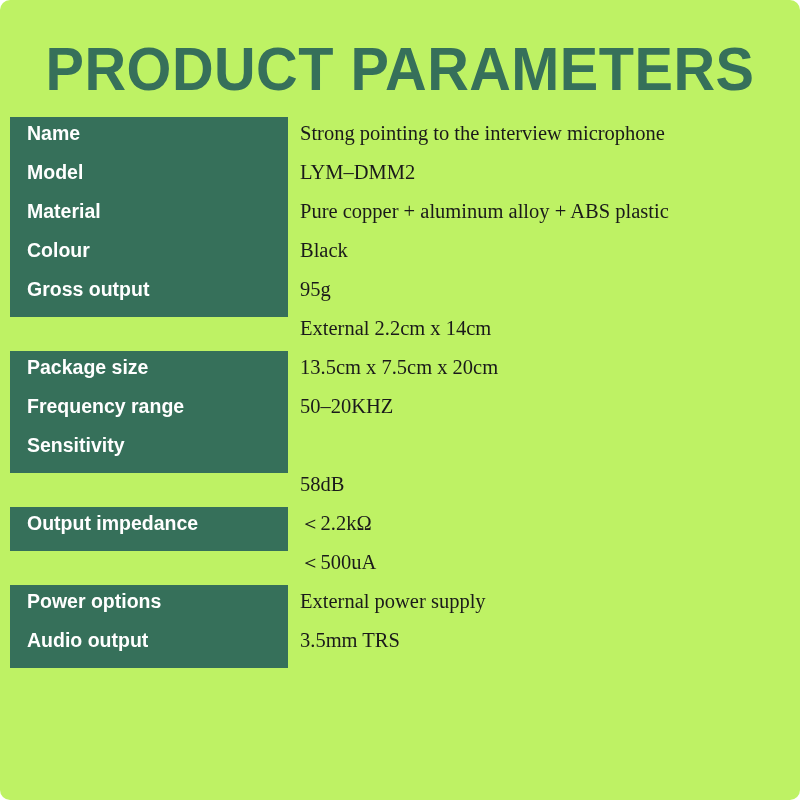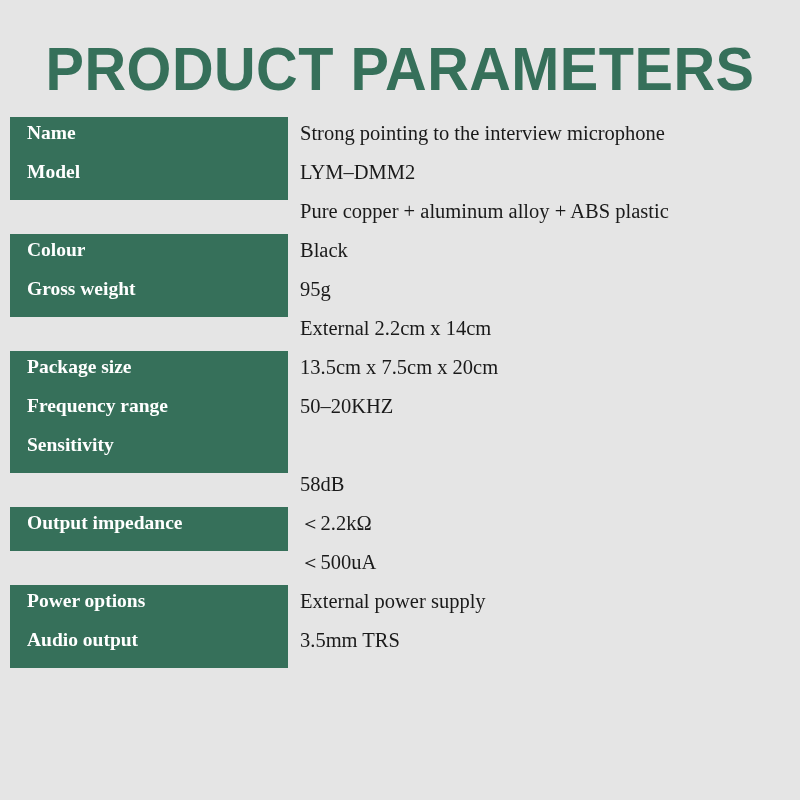--- a/index.html
+++ b/index.html
@@ -11,22 +11,23 @@
     height: 800px;
     background: #ffffff;
     font-family: "Liberation Sans", sans-serif;
     overflow: hidden;
   }
 
   .page {
     position: relative;
     width: 800px;
     height: 800px;
-    background: #e5e5e5;
+    background: #bef264;
     box-sizing: border-box;
+    border-radius: 10px;
   }
 
   .page-title {
     position: absolute;
     top: 37px;
     left: 0;
     width: 800px;
     text-align: center;
     color: #36705A;
     font-family: "Liberation Sans", sans-serif;
@@ -53,21 +54,21 @@
   }
 
   .spec-label {
     position: absolute;
     left: 10px;
     top: 0;
     width: 278px;
     height: 44px;
     background: #36705A;
     color: #ffffff;
-    font-family: Liberation Serif, serif;
+    font-family: Liberation Sans, sans-serif;
     font-weight: 700;
     font-size: 19.5px;
     line-height: 32px;
     padding-left: 17px;
     box-sizing: border-box;
     white-space: nowrap;
     overflow: hidden;
   }
 
   .spec-value {
@@ -93,28 +94,29 @@
   <div class="spec-table" id="spec-table">
       <div class="spec-row">
         <div class="spec-label">Name</div>
         <div class="spec-value">Strong pointing to the interview microphone</div>
       </div>
       <div class="spec-row">
         <div class="spec-label">Model</div>
         <div class="spec-value">LYM–DMM2</div>
       </div>
       <div class="spec-row">
+        <div class="spec-label">Material</div>
         <div class="spec-value">Pure copper + aluminum alloy + ABS plastic</div>
       </div>
       <div class="spec-row">
         <div class="spec-label">Colour</div>
         <div class="spec-value">Black</div>
       </div>
       <div class="spec-row">
-        <div class="spec-label">Gross weight</div>
+        <div class="spec-label">Gross output</div>
         <div class="spec-value">95g</div>
       </div>
       <div class="spec-row">
         <div class="spec-value">External 2.2cm x 14cm</div>
       </div>
       <div class="spec-row">
         <div class="spec-label">Package size</div>
         <div class="spec-value">13.5cm x 7.5cm x 20cm</div>
       </div>
       <div class="spec-row">

